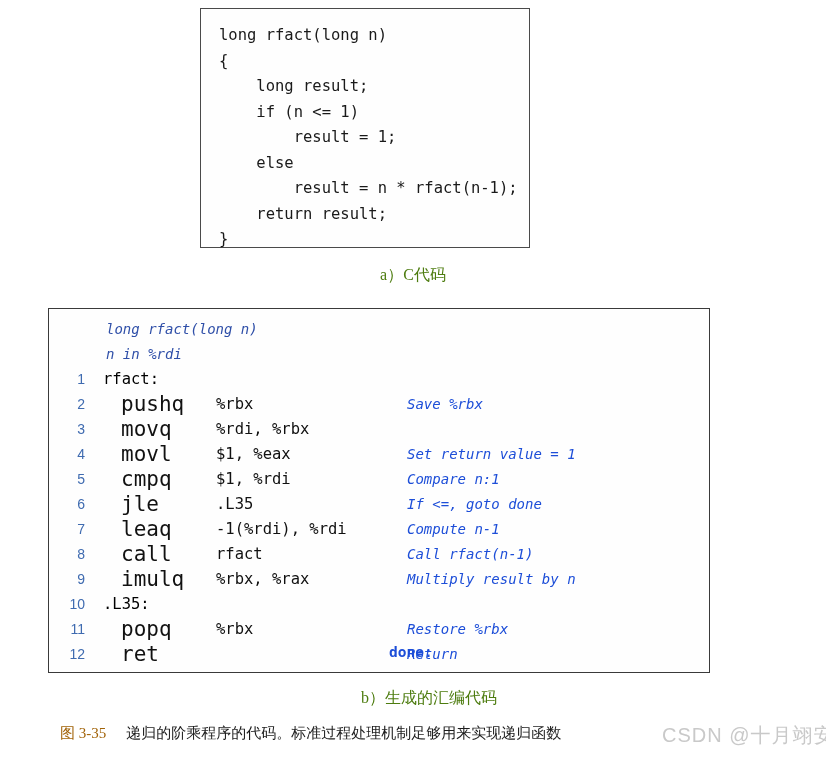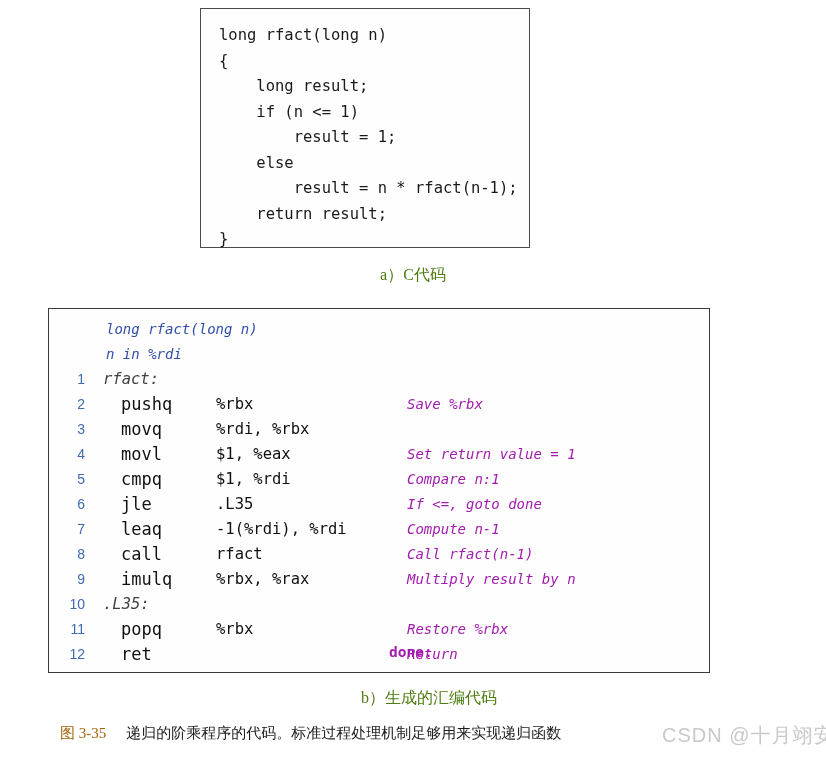--- a/index.html
+++ b/index.html
@@ -93,47 +93,46 @@
     font-family: "Liberation Sans", sans-serif;
     font-size: 14px;
     color: #3f6bb0;
     white-space: pre;
   }
   .asm-row .label-col {
     position: absolute;
     left: 54px;
     font-family: "DejaVu Sans Mono", "Liberation Mono", monospace;
     font-size: 15.5px;
-    color: #404040;
-    white-space: pre;
-    font-style: italic;
+    color: #000000;
+    white-space: pre;
   }
   .asm-row .op {
     position: absolute;
     left: 72px;
     font-family: "DejaVu Sans Mono", "Liberation Mono", monospace;
-    font-size: 17px;
+    font-size: 21px;
     color: #111111;
     white-space: pre;
   }
   .asm-row .args {
     position: absolute;
     left: 167px;
     font-family: "DejaVu Sans Mono", "Liberation Mono", monospace;
     font-size: 15.5px;
     color: #111111;
     white-space: pre;
   }
   .asm-row .cmt {
     position: absolute;
     left: 358px;
     font-family: "DejaVu Sans Mono", "Liberation Mono", monospace;
     font-style: italic;
     font-size: 14px;
-    color: #a21caf;
+    color: #1d4ed8;
     white-space: pre;
   }
   .asm-row .cmt.plainlabel {
     left: 340px;
     font-style: normal;
     font-weight: bold;
     font-size: 14.5px;
     margin-top: 48px;
   }
 

